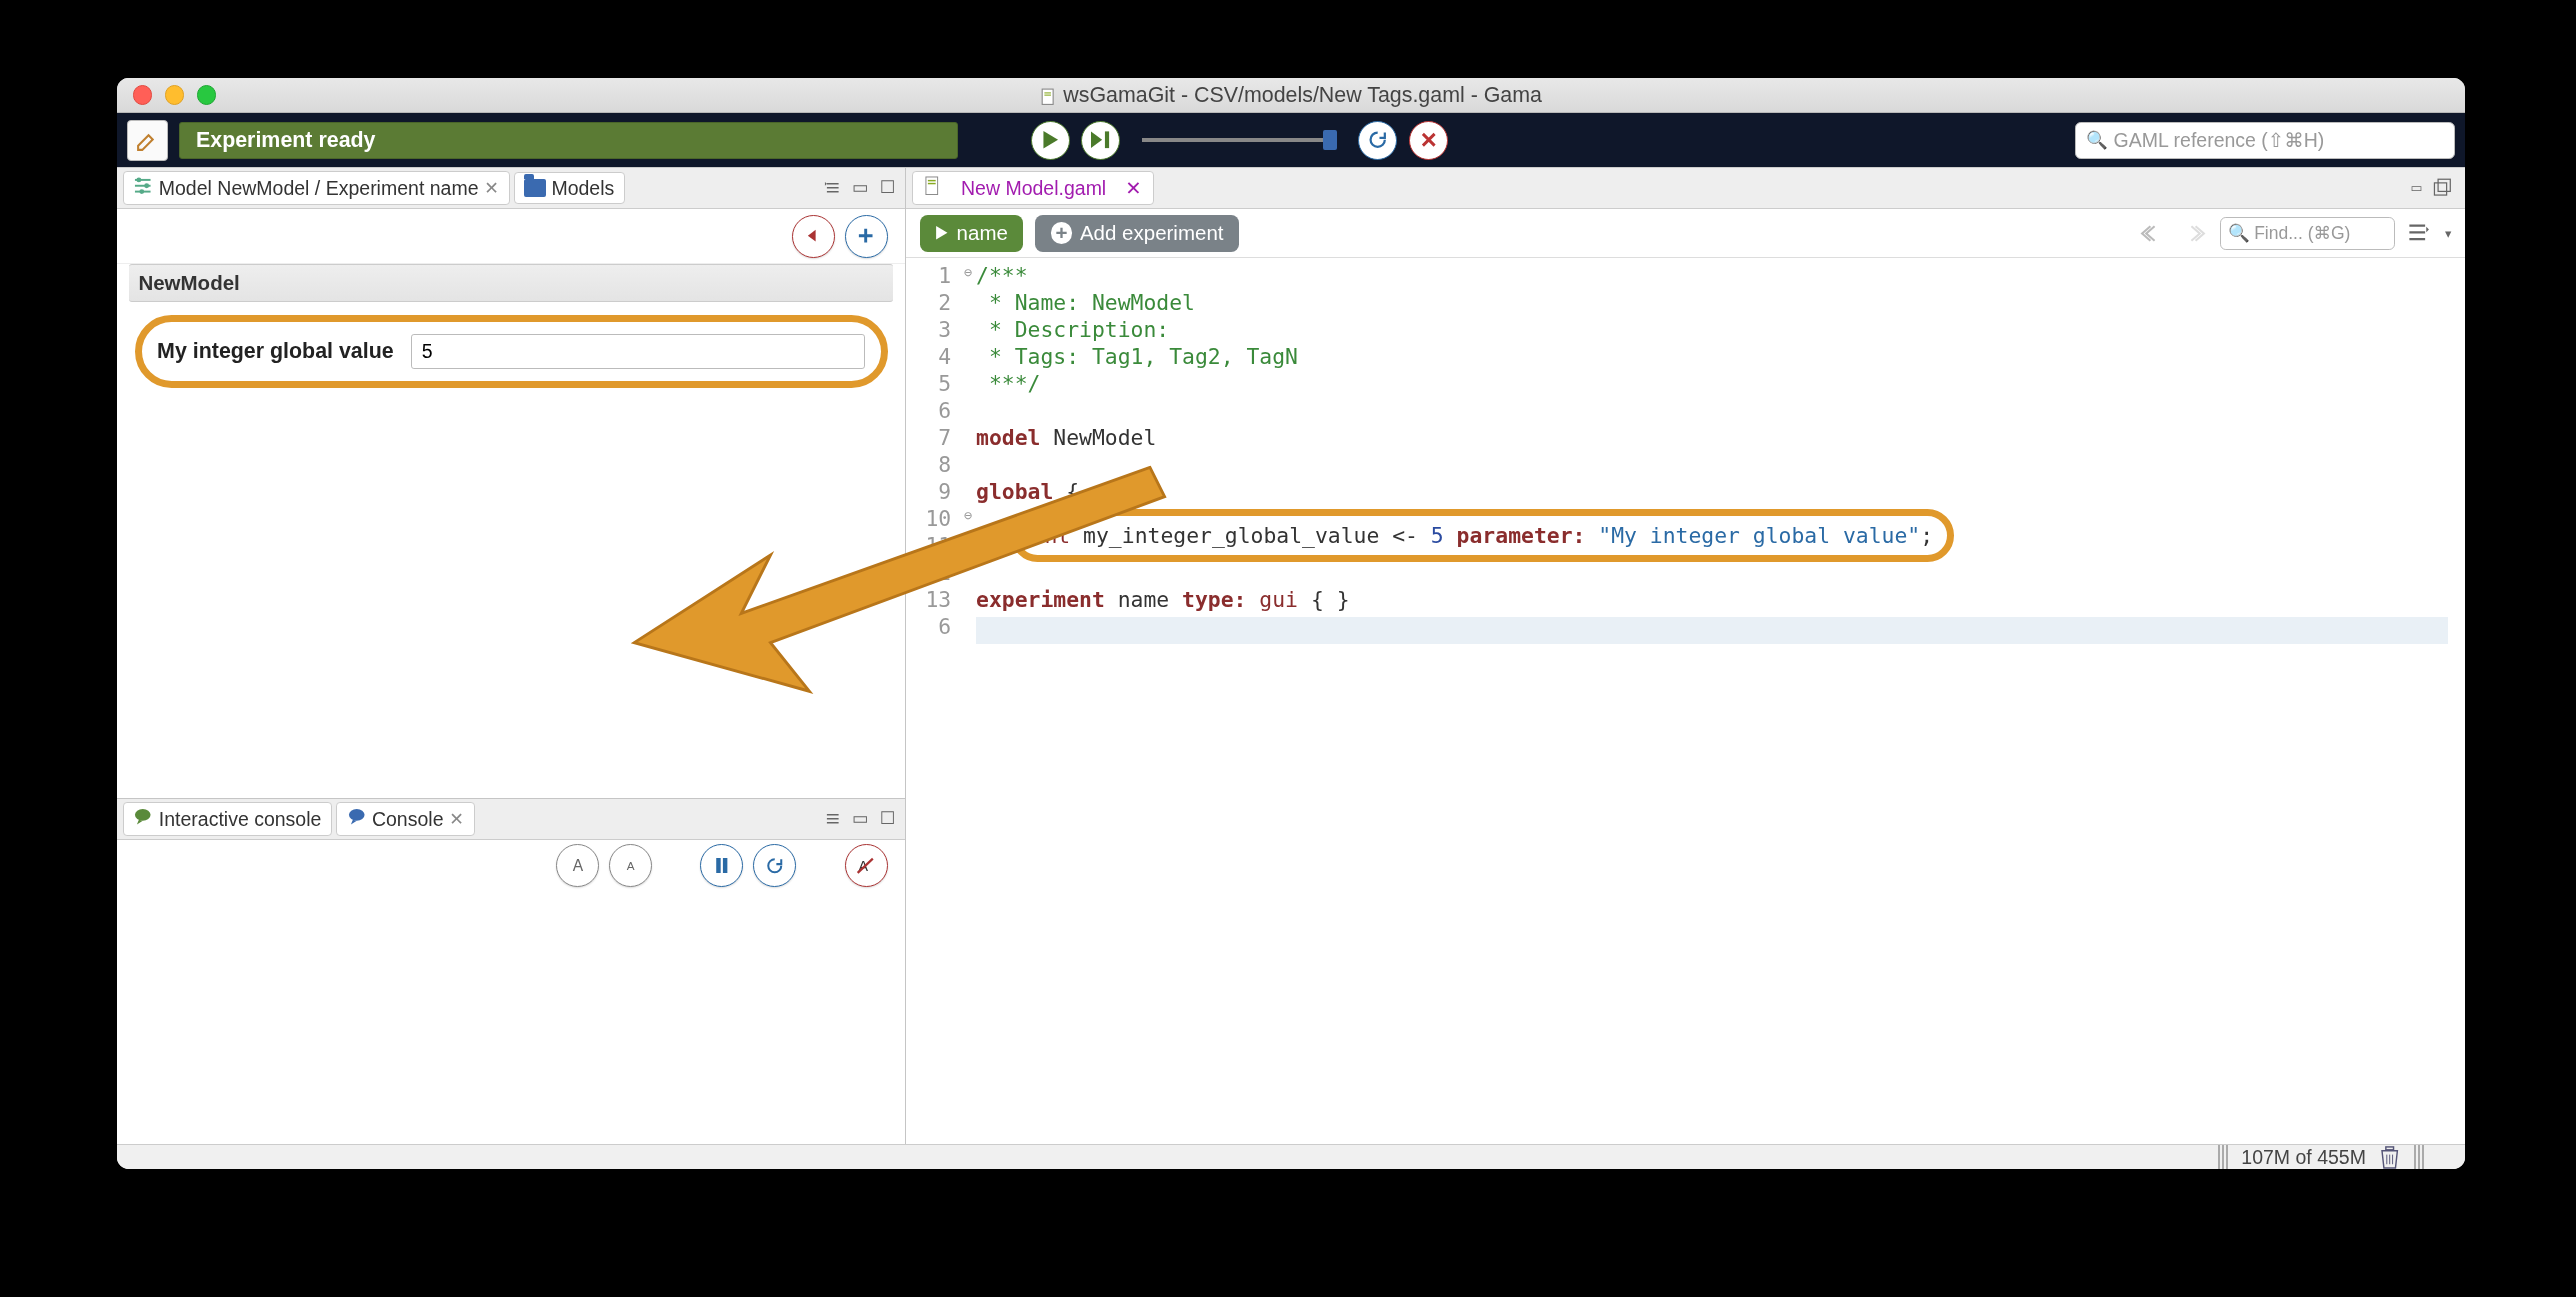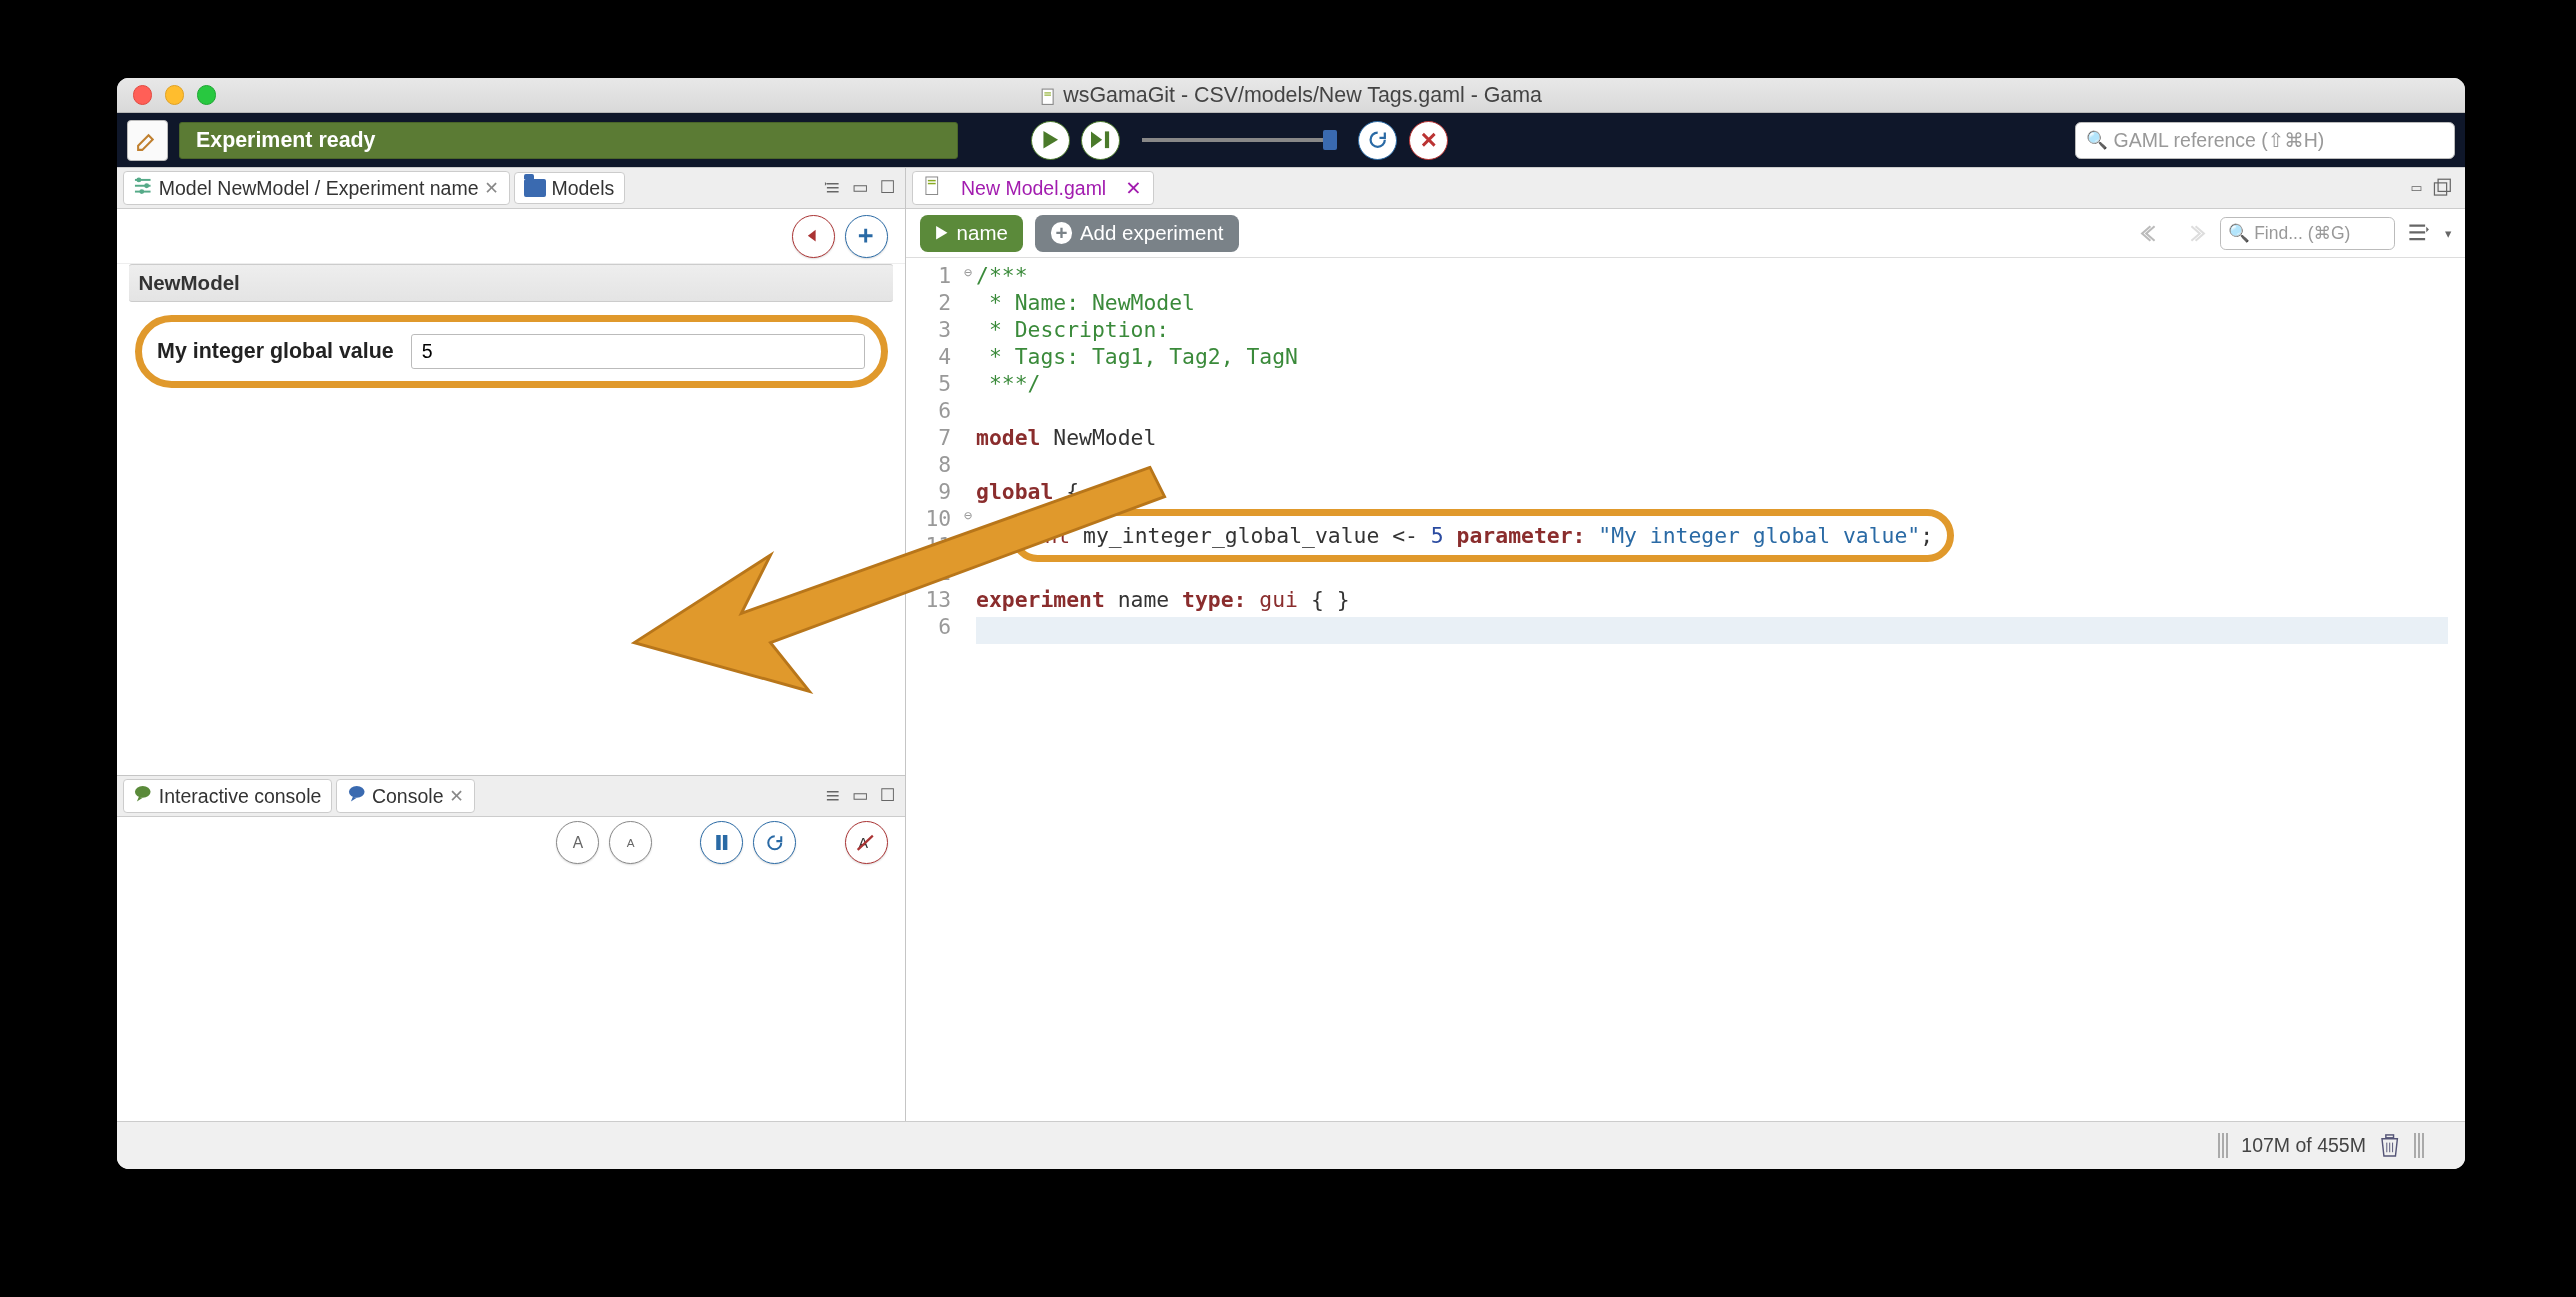--- a/index.html
+++ b/index.html
@@ -202,21 +202,21 @@
     z-index:2;
   }
   .code-callout-box pre { font-family:inherit; font-size:21.4px; line-height:23.4px;}
   
   .arrow-svg {
     position:absolute; left:507px; top:370px; width:546px; height:253px;
     pointer-events:none; z-index:5;
   }
   
   .footer {
-    height:48px; background:#f0f0f0; border-top:1px solid #ccc;
+    height:25px; background:#f0f0f0; border-top:1px solid #ccc;
     display:flex; align-items:center; justify-content:flex-end;
     padding-right:39px; gap:11.7px; font-size:19.5px; color:#444;
   }
   .mem-handle { width:11.7px; height:25px; background: repeating-linear-gradient(90deg,#aaa,#aaa 1.9px,transparent 1.9px,transparent 3.9px);}
   .trash-ico { width:25px; height:25px; }
   .ico-blue-folder { width:21.4px; height:17.5px; background:#3a6ab0; border-radius:1.9px; display:inline-block; position:relative;}
   .ico-blue-folder::before { content:""; position:absolute; top:-4.9px; left:0; width:9.7px; height:4.9px; background:#3a6ab0; border-radius:1.9px 1.9px 0 0;}
   .ico-sliders { display:inline-block; }
   .minimize-icon, .maximize-icon { font-size:17.5px; }
 </style>

